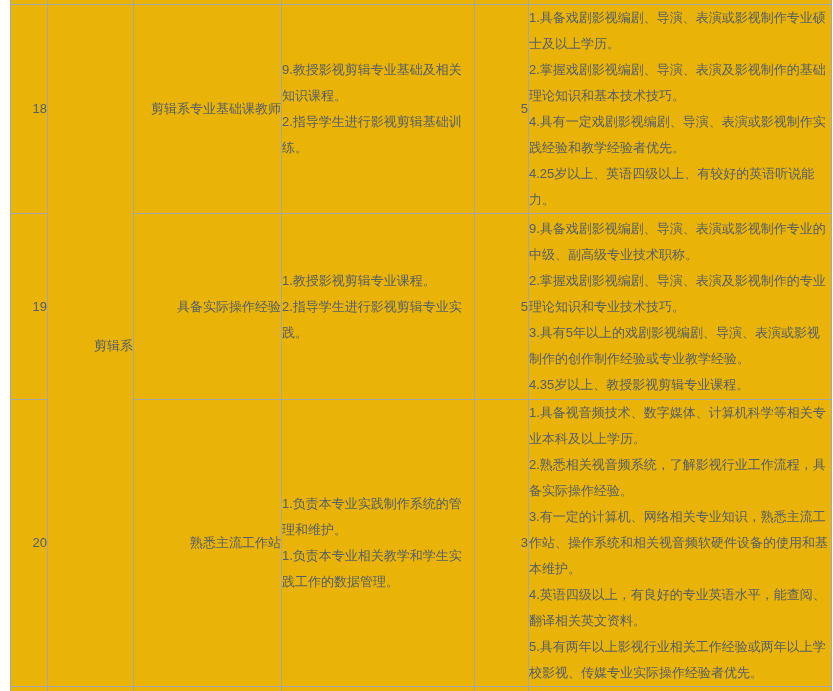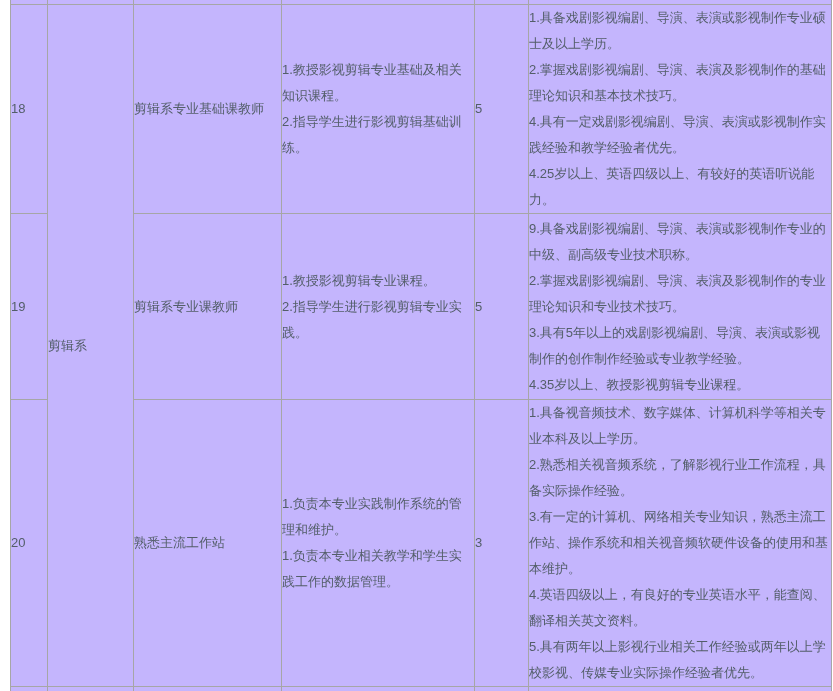--- a/index.html
+++ b/index.html
@@ -19,30 +19,30 @@
     margin-left: 10px;
     margin-top: -1px;
     background: #ffffff;
   }
   table.recruit td {
     border: 1px solid #a6a6a6;
     font-size: 13px;
     line-height: 26px;
     vertical-align: middle;
     padding: 0;
-    background: #c4b5fd;
+    background: #eab308;
     overflow: hidden;
     word-break: break-all;
   }
   tr.row-top td { border-top: none; height: 5px; }
   tr.row-bottom td { border-bottom: none; height: 40px; }
   tr.row-18 { height: 209px; }
   tr.row-19 { height: 186px; }
   tr.row-20 { height: 286px; }
-  td.c-num, td.c-dept, td.c-title, td.c-count { text-align: left; }
+  td.c-num, td.c-dept, td.c-title, td.c-count { text-align: right; }
   td.c-duties, td.c-req { text-align: left; padding: 3px 4px 3px 6px; }
   .para { margin: 0; }
 </style>
 </head>
 <body>
 
 <table class="recruit">
   <colgroup>
     <col style="width:37px">
     <col style="width:86px">
@@ -59,35 +59,35 @@
       <td class="c-duties"></td>
       <td class="c-count"></td>
       <td class="c-req"></td>
     </tr>
 
     <tr class="row-18">
       <td class="c-num">18</td>
       <td class="c-dept" rowspan="3">剪辑系</td>
       <td class="c-title">剪辑系专业基础课教师</td>
       <td class="c-duties">
-          <p class="para">1.教授影视剪辑专业基础及相关知识课程。</p>
+          <p class="para">9.教授影视剪辑专业基础及相关知识课程。</p>
           <p class="para">2.指导学生进行影视剪辑基础训练。</p>
         </td>
       <td class="c-count">5</td>
       <td class="c-req">
           <p class="para">1.具备戏剧影视编剧、导演、表演或影视制作专业硕士及以上学历。</p>
           <p class="para">2.掌握戏剧影视编剧、导演、表演及影视制作的基础理论知识和基本技术技巧。</p>
           <p class="para">4.具有一定戏剧影视编剧、导演、表演或影视制作实践经验和教学经验者优先。</p>
           <p class="para">4.25岁以上、英语四级以上、有较好的英语听说能力。</p>
         </td>
     </tr>
 
     <tr class="row-19">
       <td class="c-num">19</td>
-      <td class="c-title">剪辑系专业课教师</td>
+      <td class="c-title">具备实际操作经验</td>
       <td class="c-duties">
           <p class="para">1.教授影视剪辑专业课程。</p>
           <p class="para">2.指导学生进行影视剪辑专业实践。</p>
         </td>
       <td class="c-count">5</td>
       <td class="c-req">
           <p class="para">9.具备戏剧影视编剧、导演、表演或影视制作专业的中级、副高级专业技术职称。</p>
           <p class="para">2.掌握戏剧影视编剧、导演、表演及影视制作的专业理论知识和专业技术技巧。</p>
           <p class="para">3.具有5年以上的戏剧影视编剧、导演、表演或影视制作的创作制作经验或专业教学经验。</p>
           <p class="para">4.35岁以上、教授影视剪辑专业课程。</p>

